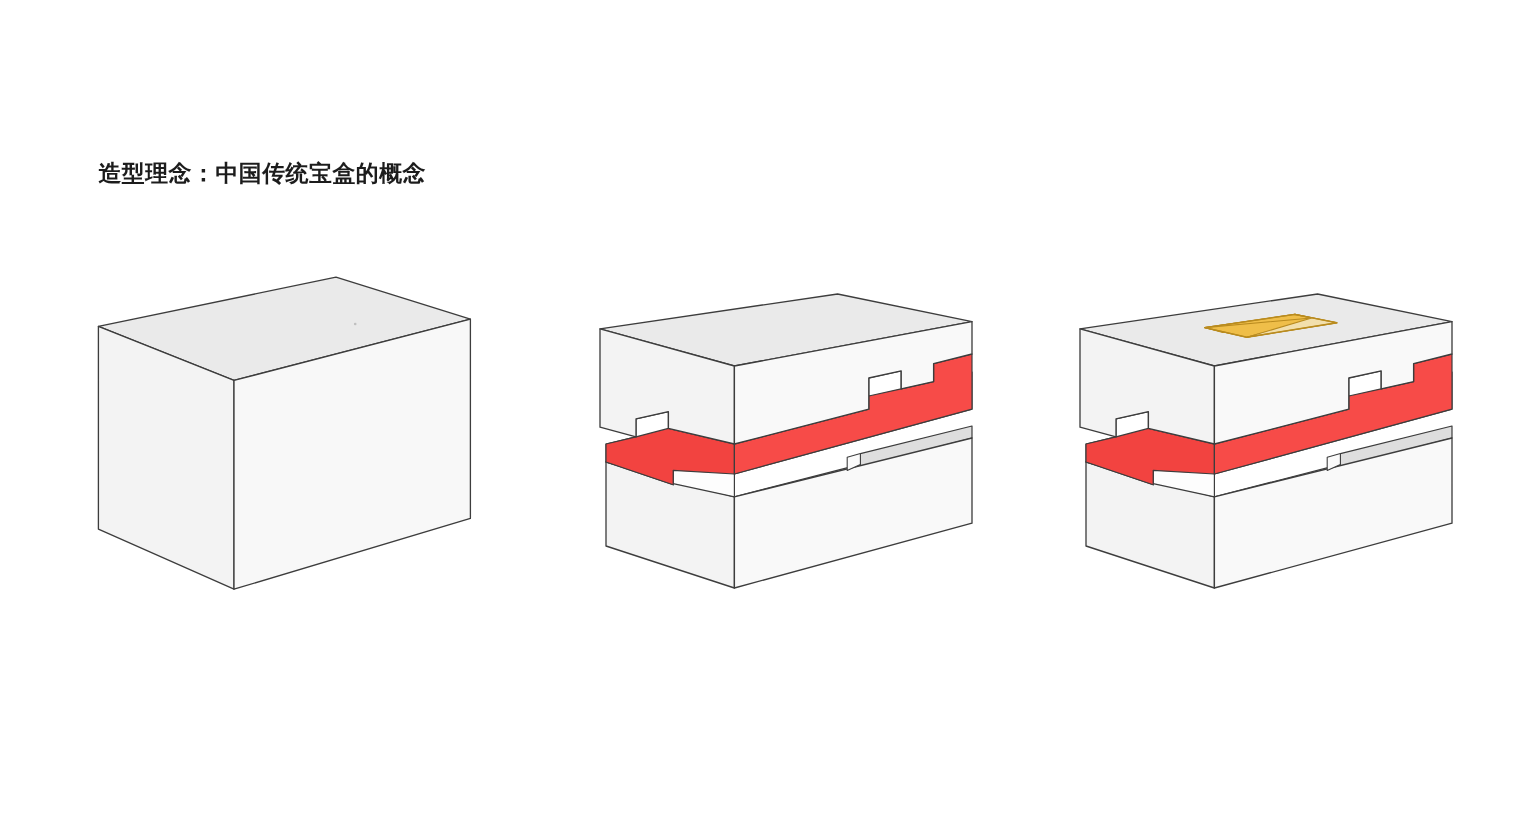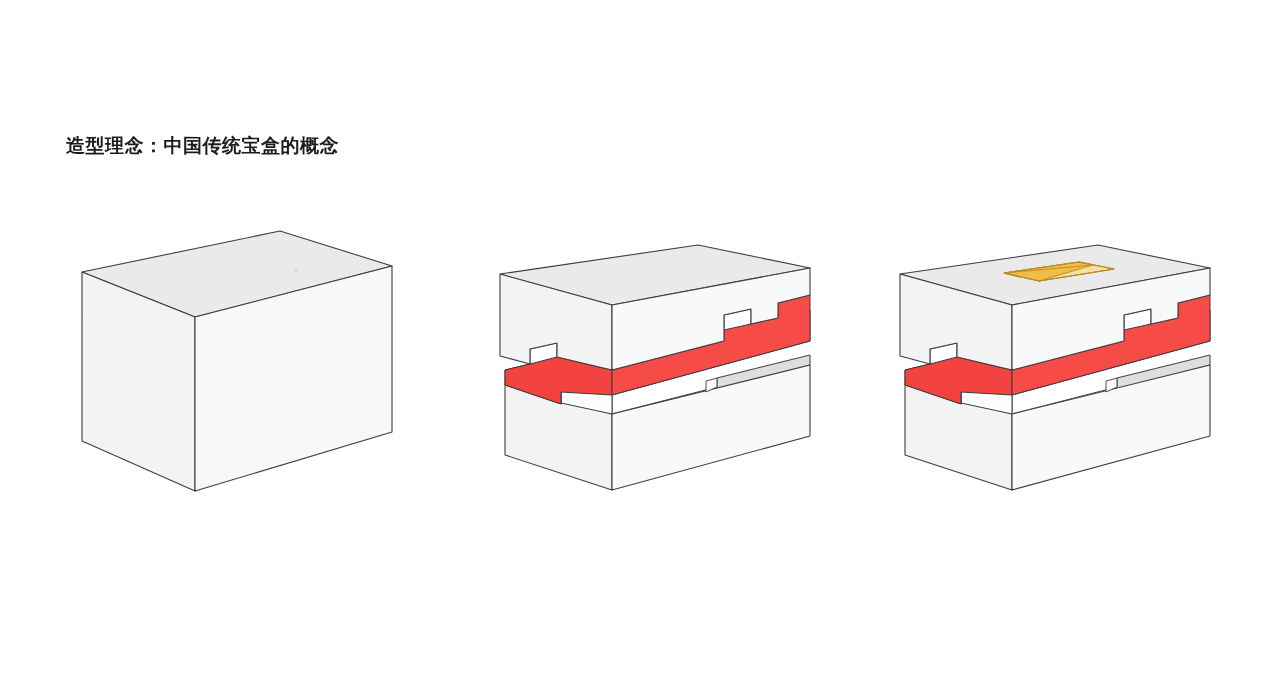--- a/index.html
+++ b/index.html
@@ -14,21 +14,21 @@
     overflow: hidden;
     font-family: "Liberation Sans", "DejaVu Sans", sans-serif;
   }
   #slide {
     position: absolute;
     inset: 0;
     background: #ffffff;
   }
   #slide-title {
     position: absolute;
-    left: 66px;
+    left: 82px;
     top: 134px;
     font-size: 19px;
     font-weight: 700;
     color: #1c1c1c;
     letter-spacing: 0.5px;
     white-space: nowrap;
     line-height: 1.3;
   }
   .figure {
     position: absolute;

